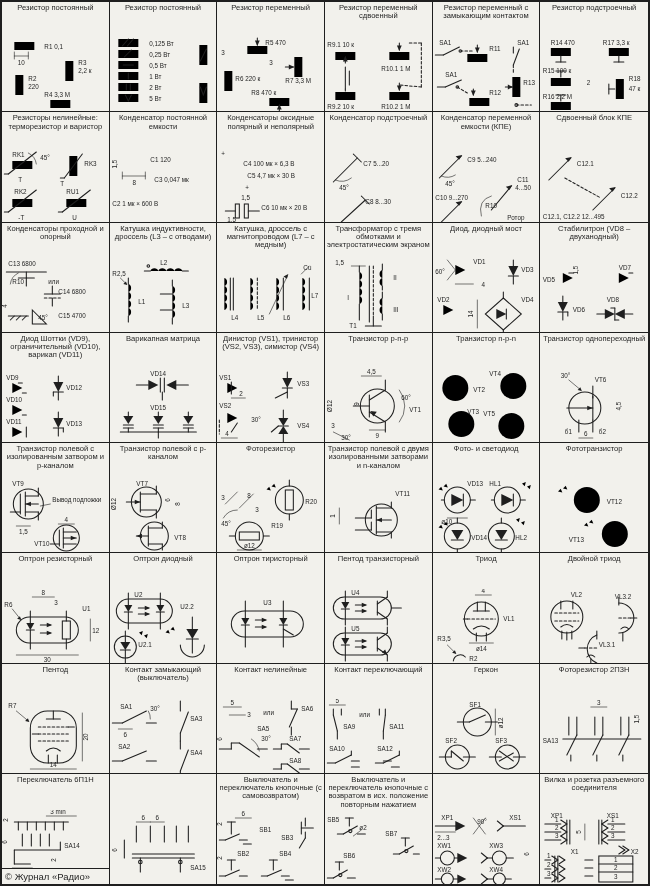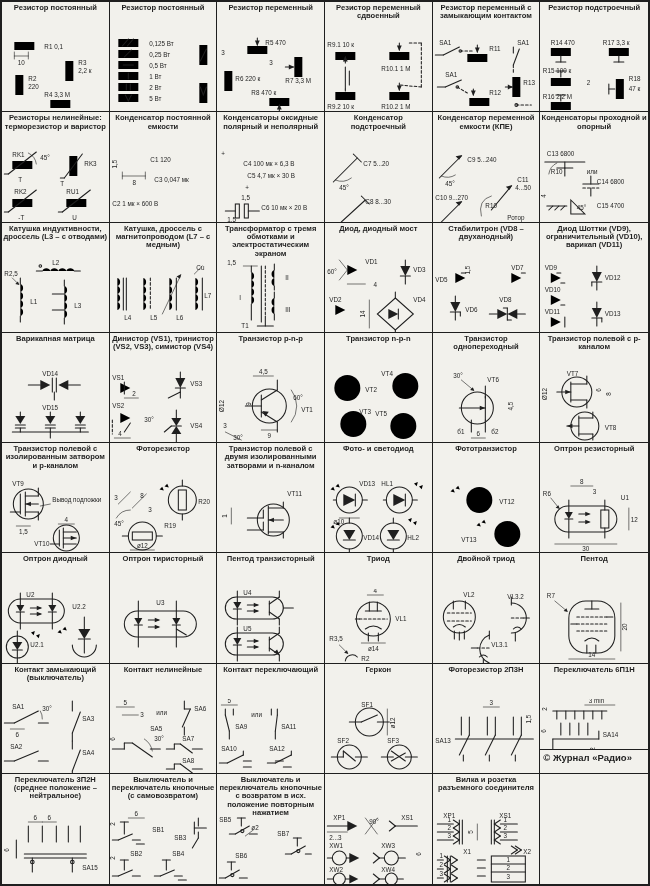--- a/index.html
+++ b/index.html
@@ -4,32 +4,32 @@
 <style>
   :root{ --paper:#f2f1ec; --ink:#1f1f1f; }
   html,body{margin:0;padding:0;background:#e8e7e2;}
   #sheet{width:650px;height:886px;box-sizing:border-box;border:2px solid var(--ink);
     background:var(--paper);display:grid;grid-template-columns:repeat(6,1fr);
     grid-template-rows:repeat(8,1fr);font-family:"Liberation Sans",sans-serif;}
   .cell{position:relative;border-right:1.5px solid var(--ink);border-bottom:1.5px solid var(--ink);
     box-sizing:border-box;overflow:hidden;background:var(--paper);}
   .cell:nth-child(6n){border-right:none;}
   .cell:nth-child(n+43){border-bottom:none;}
-  .title{font-weight:bold;font-size:7.6px;line-height:1.1;text-align:center;
+  .title{font-weight:normal;font-size:7.6px;line-height:1.1;text-align:center;
     padding:2px 1px 0 1px;color:var(--ink);}
   .art{position:absolute;left:0;bottom:0;width:100%;height:74px;}
   .art line,.art path,.art rect,.art circle,.art polygon,.art polyline{
     stroke:var(--ink);stroke-width:1.05;fill:none;stroke-linecap:round;}
   .art polygon.f{fill:var(--ink);stroke:none;}
   .art .dm{stroke-width:.6;}
   .art .dsh{stroke-dasharray:2.6 2;}
   .art text{font:6.3px "Liberation Sans",sans-serif;fill:var(--ink);stroke:none;}
   .art text.tm{text-anchor:middle;}
-  .foot{position:absolute;left:0;right:0;bottom:8px;border-top:1.5px solid var(--ink);
-    font-weight:bold;font-size:9.5px;padding:2px 0 2px 3px;background:var(--paper);color:var(--ink);}
+  .foot{position:absolute;left:0;right:0;bottom:0;border-top:1.5px solid var(--ink);
+    font-weight:normal;font-size:9.5px;padding:2px 0 2px 3px;background:var(--paper);color:var(--ink);}
   #defs{position:absolute;width:0;height:0;}
 </style>
 </head>
 <body>
 
 <svg id="defs" aria-hidden="true">
     <defs>
   <g id="rh">
         <line x1="0" y1="5" x2="8" y2="5"></line>
         <rect x="8" y="1" width="20" height="8"></rect>
@@ -353,20 +353,35 @@
   <text x="82" y="42">4...50</text>
   <use href="#cpv" x="62" y="34"></use>
   <line x1="58" y1="62" x2="78" y2="38"></line>
         <polygon class="f" points="79,37 76.2,42 72.5,38.8"></polygon>
   <path class="dm" d="M48,68 Q44,52 58,48"></path>
         <text x="52" y="60">R10</text>
   <text x="74" y="72">Ротор</text>
  </svg>
 </div>
 
+<div class="cell">
+ <div class="title">Сдвоенный блок КПЕ</div>
+ <svg class="art" viewBox="0 0 106 74">
+  <use href="#cpv" x="14" y="6"></use>
+  <line x1="8" y1="32" x2="30" y2="10"></line>
+        <polygon class="f" points="31,9 27.8,13.7 24.3,10.2"></polygon>
+  <text x="36" y="18">C12.1</text>
+  <line class="dsh" x1="24" y1="30" x2="60" y2="50"></line>
+  <use href="#cpv" x="58" y="36"></use>
+  <line x1="52" y1="62" x2="74" y2="40"></line>
+        <polygon class="f" points="75,39 71.8,43.7 68.3,40.2"></polygon>
+  <text x="80" y="50">C12.2</text>
+  <text x="2" y="71">C12.1, C12.2 12...495</text>
+ </svg>
+</div>
 
 <div class="cell">
  <div class="title">Конденсаторы проходной и опорный</div>
  <svg class="art" viewBox="0 0 106 74">
   <text x="6" y="8">C13 6800</text>
   <line x1="4" y1="14" x2="44" y2="14"></line>
         <line x1="16" y1="20" x2="32" y2="20"></line>
         <line x1="24" y1="14" x2="24" y2="20"></line>
         <line x1="24" y1="20" x2="24" y2="28"></line>
   <path class="dm" d="M8,26 A14,14 0 0 1 16,15"></path>
@@ -673,47 +688,20 @@
         <line x1="52" y1="52" x2="52" y2="64"></line>
   <text transform="rotate(-90 80 38)" x="80" y="38" class="tm">4,5</text>
   <text x="24" y="66">б1</text>
   <text x="58" y="66">б2</text>
   <line class="dm" x1="38" y1="70" x2="52" y2="70"></line>
         <text class="tm" x="45" y="68">6</text>
  </svg>
 </div>
 
 <div class="cell">
- <div class="title">Транзистор полевой с p-каналом</div>
- <svg class="art" viewBox="0 0 106 74">
-  <text x="26" y="8">VT7</text>
-  <circle cx="36" cy="24" r="15"></circle>
-        <line x1="30" y1="14" x2="30" y2="34"></line>
-  <line x1="16" y1="24" x2="30" y2="24"></line>
-        <polygon class="f" points="30,24 24.4,21.8 24.4,26.2"></polygon>
-  <line x1="30" y1="16" x2="46" y2="16"></line>
-        <line x1="46" y1="16" x2="46" y2="8"></line>
-  <line x1="30" y1="32" x2="46" y2="32"></line>
-        <line x1="46" y1="32" x2="46" y2="40"></line>
-  <text transform="rotate(-90 6 26)" x="6" y="26" class="tm">Ø12</text>
-  <text transform="rotate(-90 60 22)" x="60" y="22" class="tm">6</text>
-  <text transform="rotate(-90 70 26)" x="70" y="26" class="tm">8</text>
-  <circle cx="44" cy="58" r="14"></circle>
-        <line x1="38" y1="48" x2="38" y2="68"></line>
-        <line x1="26" y1="58" x2="38" y2="58"></line>
-        <polygon class="f" points="26,58 31.6,55.8 31.6,60.2"></polygon>
-  <line x1="38" y1="50" x2="52" y2="50"></line>
-        <line x1="52" y1="50" x2="52" y2="44"></line>
-        <line x1="38" y1="66" x2="52" y2="66"></line>
-        <line x1="52" y1="66" x2="52" y2="72"></line>
-  <text x="64" y="62">VT8</text>
- </svg>
-</div>
-
-<div class="cell">
  <div class="title">Транзистор полевой с изолированным затвором и p-каналом</div>
  <svg class="art" viewBox="0 0 106 74">
   <text x="10" y="8">VT9</text>
   <circle cx="26" cy="26" r="15"></circle>
   <line x1="18" y1="16" x2="18" y2="36"></line>
         <line x1="23" y1="14" x2="23" y2="38"></line>
   <line x1="8" y1="34" x2="18" y2="34"></line>
         <line x1="23" y1="18" x2="36" y2="18"></line>
         <line x1="36" y1="18" x2="36" y2="10"></line>
   <line x1="23" y1="26" x2="36" y2="26"></line>
@@ -728,20 +716,47 @@
         <text class="tm" x="64" y="44">4</text>
   <circle cx="64" cy="60" r="13"></circle>
         <line x1="57" y1="52" x2="57" y2="68"></line>
         <line x1="61" y1="50" x2="61" y2="70"></line>
   <line x1="48" y1="66" x2="57" y2="66"></line>
         <line x1="61" y1="54" x2="74" y2="54"></line>
         <line x1="61" y1="60" x2="74" y2="60"></line>
         <polygon class="f" points="74,60 68.4,57.8 68.4,62.2"></polygon>
         <line x1="61" y1="66" x2="74" y2="66"></line>
   <text x="32" y="68">VT10</text>
+ </svg>
+</div>
+
+<div class="cell">
+ <div class="title">Транзистор полевой с p-каналом</div>
+ <svg class="art" viewBox="0 0 106 74">
+  <text x="26" y="8">VT7</text>
+  <circle cx="36" cy="24" r="15"></circle>
+        <line x1="30" y1="14" x2="30" y2="34"></line>
+  <line x1="16" y1="24" x2="30" y2="24"></line>
+        <polygon class="f" points="30,24 24.4,21.8 24.4,26.2"></polygon>
+  <line x1="30" y1="16" x2="46" y2="16"></line>
+        <line x1="46" y1="16" x2="46" y2="8"></line>
+  <line x1="30" y1="32" x2="46" y2="32"></line>
+        <line x1="46" y1="32" x2="46" y2="40"></line>
+  <text transform="rotate(-90 6 26)" x="6" y="26" class="tm">Ø12</text>
+  <text transform="rotate(-90 60 22)" x="60" y="22" class="tm">6</text>
+  <text transform="rotate(-90 70 26)" x="70" y="26" class="tm">8</text>
+  <circle cx="44" cy="58" r="14"></circle>
+        <line x1="38" y1="48" x2="38" y2="68"></line>
+        <line x1="26" y1="58" x2="38" y2="58"></line>
+        <polygon class="f" points="26,58 31.6,55.8 31.6,60.2"></polygon>
+  <line x1="38" y1="50" x2="52" y2="50"></line>
+        <line x1="52" y1="50" x2="52" y2="44"></line>
+        <line x1="38" y1="66" x2="52" y2="66"></line>
+        <line x1="52" y1="66" x2="52" y2="72"></line>
+  <text x="64" y="62">VT8</text>
  </svg>
 </div>
 
 <div class="cell">
  <div class="title">Фоторезистор</div>
  <svg class="art" viewBox="0 0 106 74">
   <use href="#ai" x="46" y="2"></use>
   <circle cx="72" cy="22" r="14"></circle>
         <rect x="68" y="12" width="8" height="20"></rect>
         <line x1="72" y1="2" x2="72" y2="8"></line>
@@ -1206,21 +1221,20 @@
   <line x1="12" y1="40" x2="12" y2="54"></line>
         <line x1="12" y1="54" x2="28" y2="54"></line>
   <line class="dm" x1="10" y1="58" x2="30" y2="58"></line>
         <text class="tm" x="20" y="66">5</text>
   <text transform="rotate(-90 54 50)" x="54" y="50" class="tm">2</text>
  </svg>
  <div class="foot">© Журнал «Радио»</div>
 </div>
 
 <div class="cell">
- <div class="title">Переключатель 3П2Н (среднее положение – нейтральное)</div>
  <svg class="art" viewBox="0 0 106 74">
   <line class="dm" x1="26" y1="12" x2="40" y2="12"></line>
         <line class="dm" x1="40" y1="12" x2="54" y2="12"></line>
   <text class="tm" x="33" y="10">6</text>
   <text class="tm" x="47" y="10">6</text>
   <line x1="26" y1="16" x2="26" y2="32"></line>
         <line x1="40" y1="16" x2="40" y2="32"></line>
         <line x1="54" y1="16" x2="54" y2="32"></line>
         <line x1="66" y1="16" x2="66" y2="32"></line>
         <line x1="78" y1="16" x2="78" y2="32"></line>

